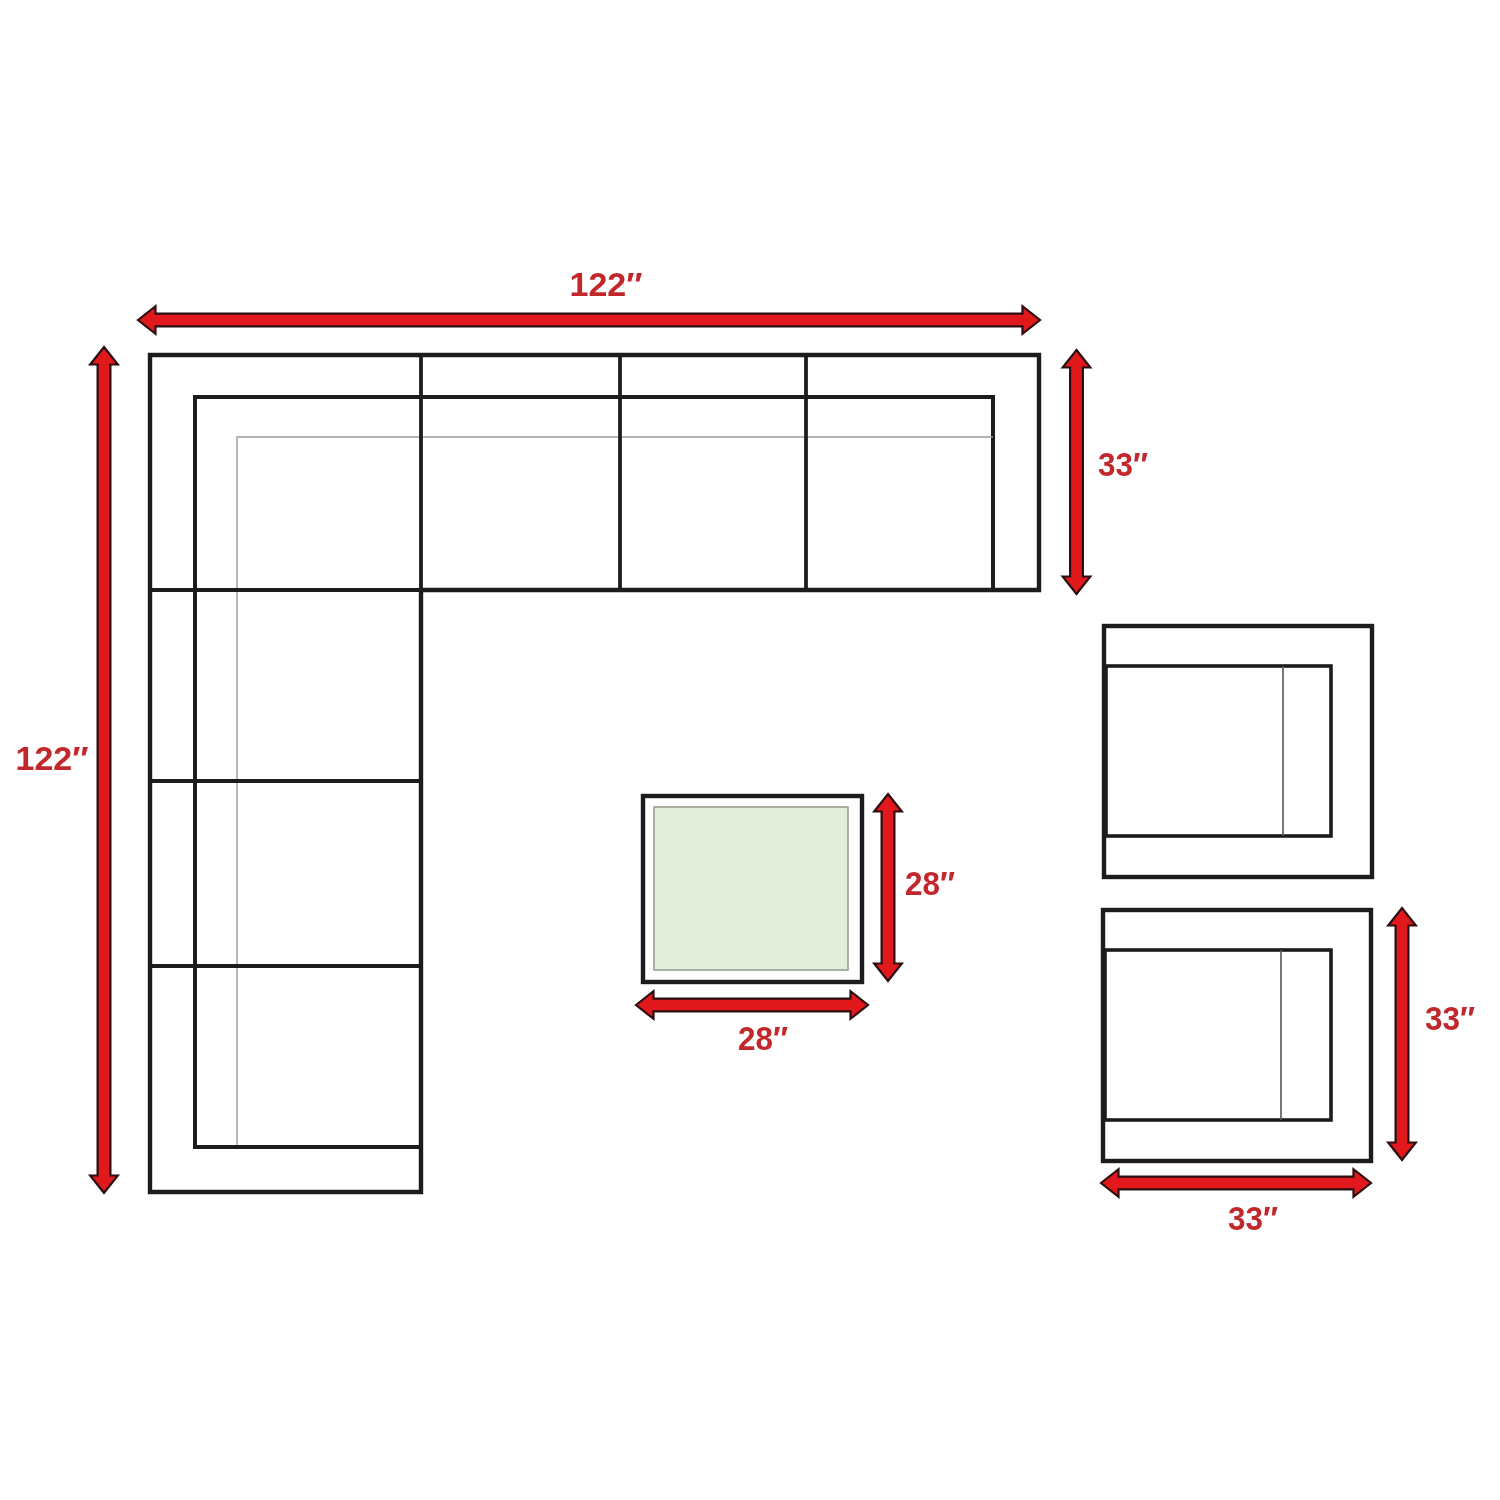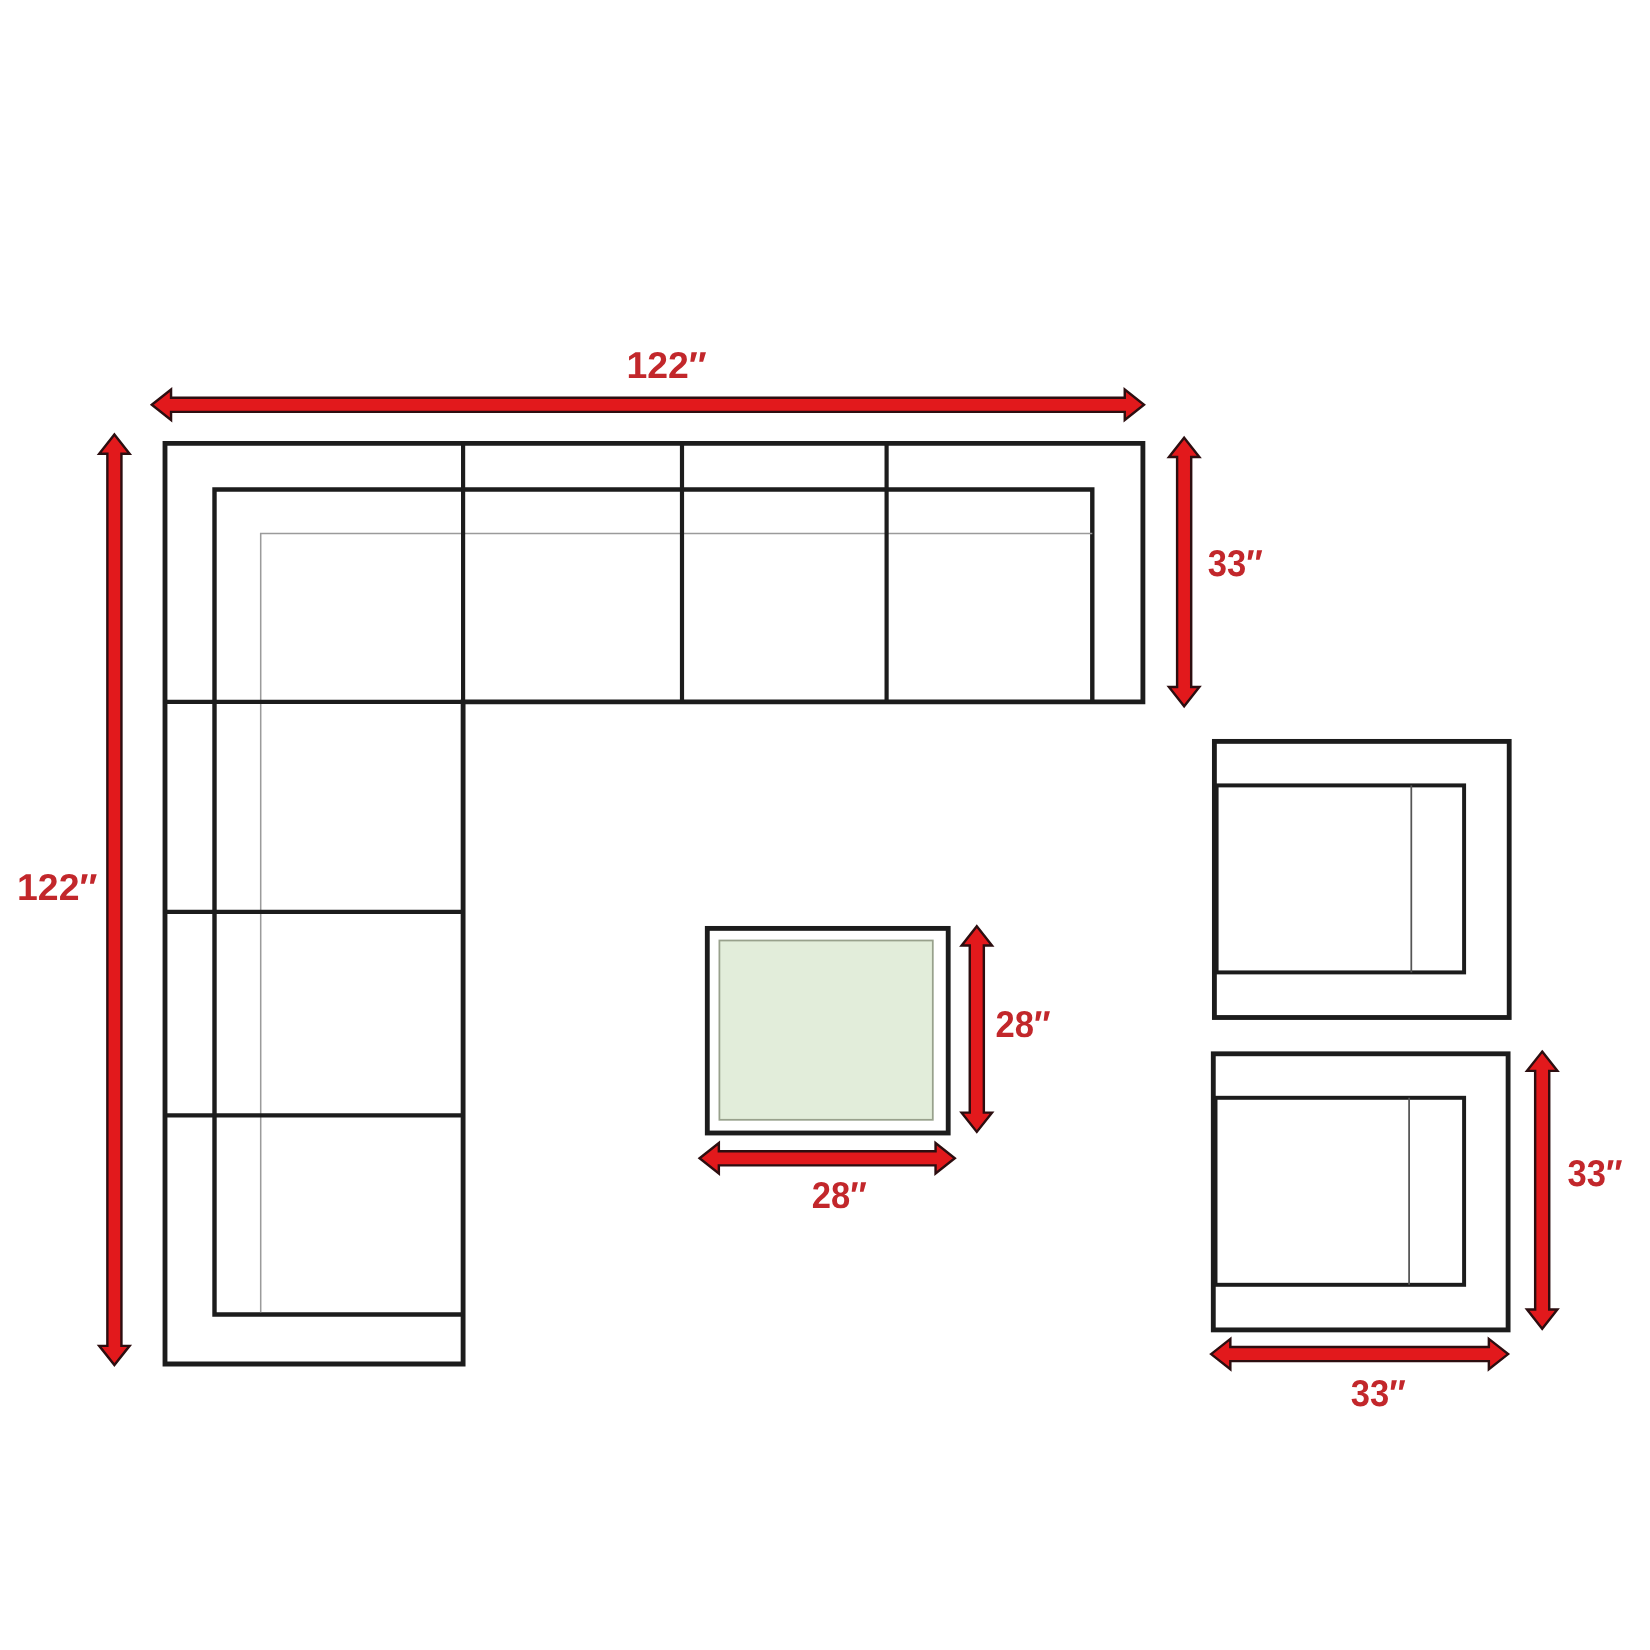--- a/index.html
+++ b/index.html
@@ -1,16 +1,16 @@
 <!DOCTYPE html>
 <html><head>
 <meta charset="utf-8">
 <style>
   html,body{margin:0;padding:0;background:#ffffff;}
-  .stage{width:1500px;height:1236px;position:relative;background:#ffffff;margin-top:48px;}
+  .stage{width:1500px;height:1236px;position:relative;background:#ffffff;}
   text{font-family:"Liberation Sans", sans-serif;font-weight:bold;fill:#c2272b;}
 </style>
 </head>
 <body>
 <div class="stage">
 <svg width="1500" height="1500" viewBox="0 0 1500 1500">
   <defs>
     <linearGradient id="rg" x1="0" y1="0" x2="0" y2="1">
       <stop offset="0" stop-color="#b31417"></stop>
       <stop offset="0.5" stop-color="#ef2a23"></stop>

